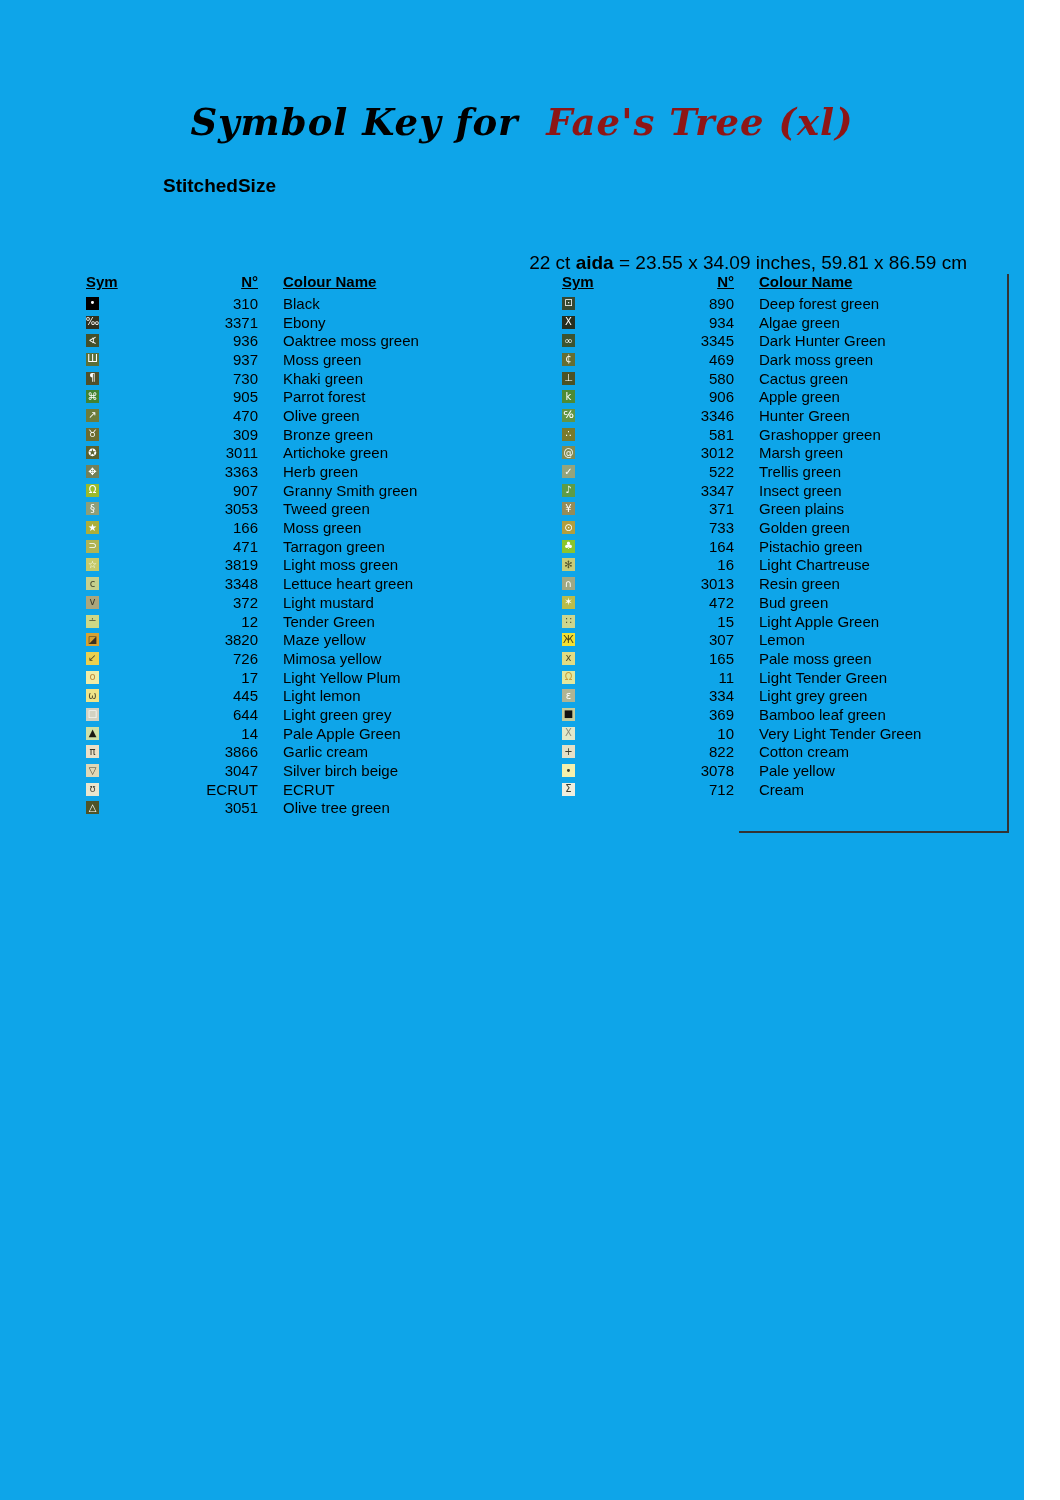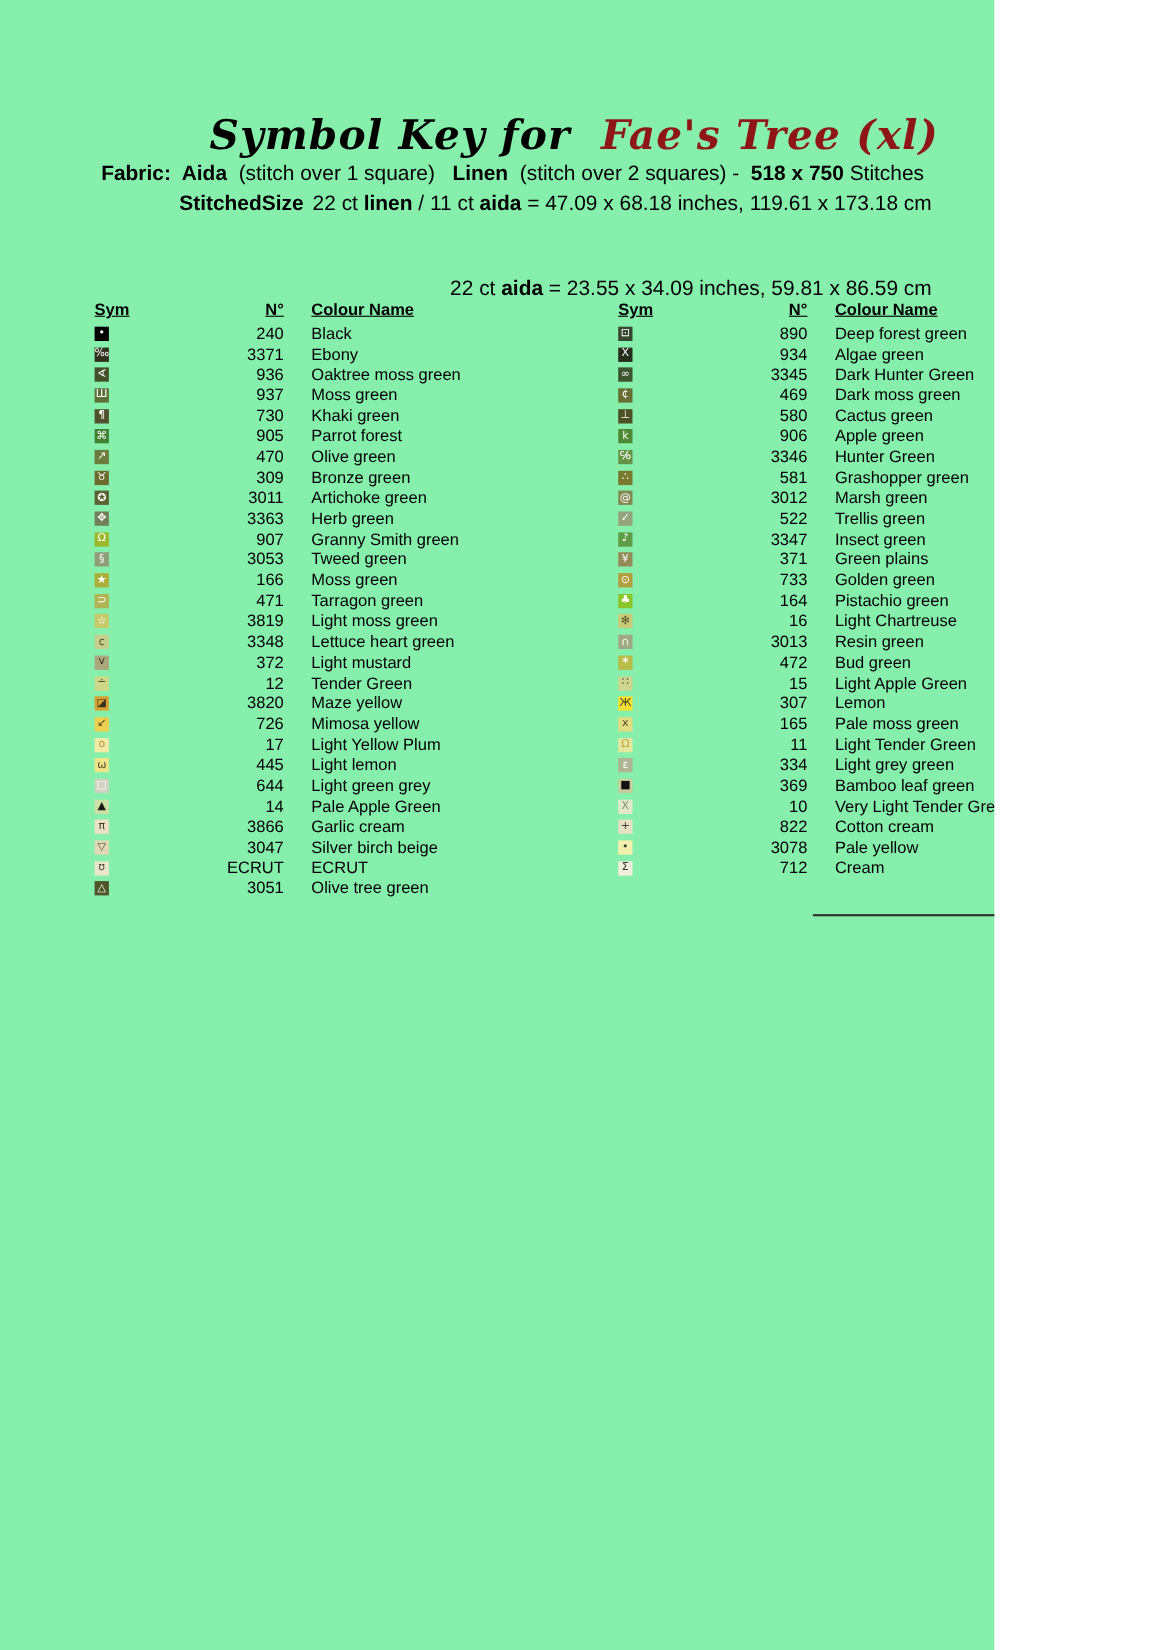--- a/index.html
+++ b/index.html
@@ -1,16 +1,16 @@
 <!DOCTYPE html>
 <html><head>
 <meta charset="utf-8">
 <style>
   html,body{margin:0;padding:0;background:#ffffff;}
-  .page{position:relative;width:904px;height:1500px;background:#86efac;
+  .page{position:relative;width:1024px;height:1500px;background:#0ea5e9;
         font-family:"Liberation Sans",sans-serif;color:#000;overflow:hidden;}
 
   .title{position:absolute;top:100px;left:0;width:1044px;text-align:center;
          font-family:"DejaVu Serif",serif;font-style:italic;font-weight:bold;
          font-size:37px;letter-spacing:1px;white-space:pre;}
 
   .fabric{position:absolute;left:92px;top:148px;font-size:19px;white-space:pre;}
   .b{font-weight:bold;}
 
   .stitched-label{position:absolute;left:163px;top:175px;font-size:19px;font-weight:bold;}
@@ -37,37 +37,35 @@
   .vline{position:absolute;left:1007px;top:274px;width:2px;height:558px;background:#333;}
   .hline{position:absolute;left:739px;top:831px;width:270px;height:2px;background:#333;}
 </style>
 </head>
 <body>
 
 <div class="page">
 
   <div class="title"><span>Symbol Key for </span><span style="color: rgb(142, 22, 22);"> Fae's Tree (xl)</span></div>
 
-  <div class="fabric"><span class="b">Fabric:  </span><span class="b">Aida</span><span>  (stitch over 1 square)   </span><span class="b">Linen</span><span>  (stitch over 2 squares) -  </span><span class="b">518 x 750</span><span> Stitches</span></div>
 
   <div class="stitched-label">StitchedSize</div>
 
-  <div class="size-line sz0"><span>22 ct </span><span class="b">linen</span><span> / 11 ct </span><span class="b">aida</span><span> = 47.09 x 68.18 inches, 119.61 x 173.18 cm</span></div>
   <div class="size-line sz3"><span>22 ct </span><span class="b">aida</span><span> = 23.55 x 34.09 inches, 59.81 x 86.59 cm</span></div>
 
   <div class="col col-left">
     <div class="hdr">
       <span class="h-sym">Sym</span>
       <span class="h-no">N°</span>
       <span class="h-name">Colour Name</span>
     </div>
     <div>
   <div class="row">
     <span class="sym" style="background: rgb(0, 0, 0); color: rgb(255, 255, 255);">•</span>
-    <span class="no">240</span>
+    <span class="no">310</span>
     <span class="name">Black</span>
   </div>
 
   <div class="row">
     <span class="sym" style="background: rgb(48, 48, 30); color: rgb(255, 255, 255);">‰</span>
     <span class="no">3371</span>
     <span class="name">Ebony</span>
   </div>
 
   <div class="row">

